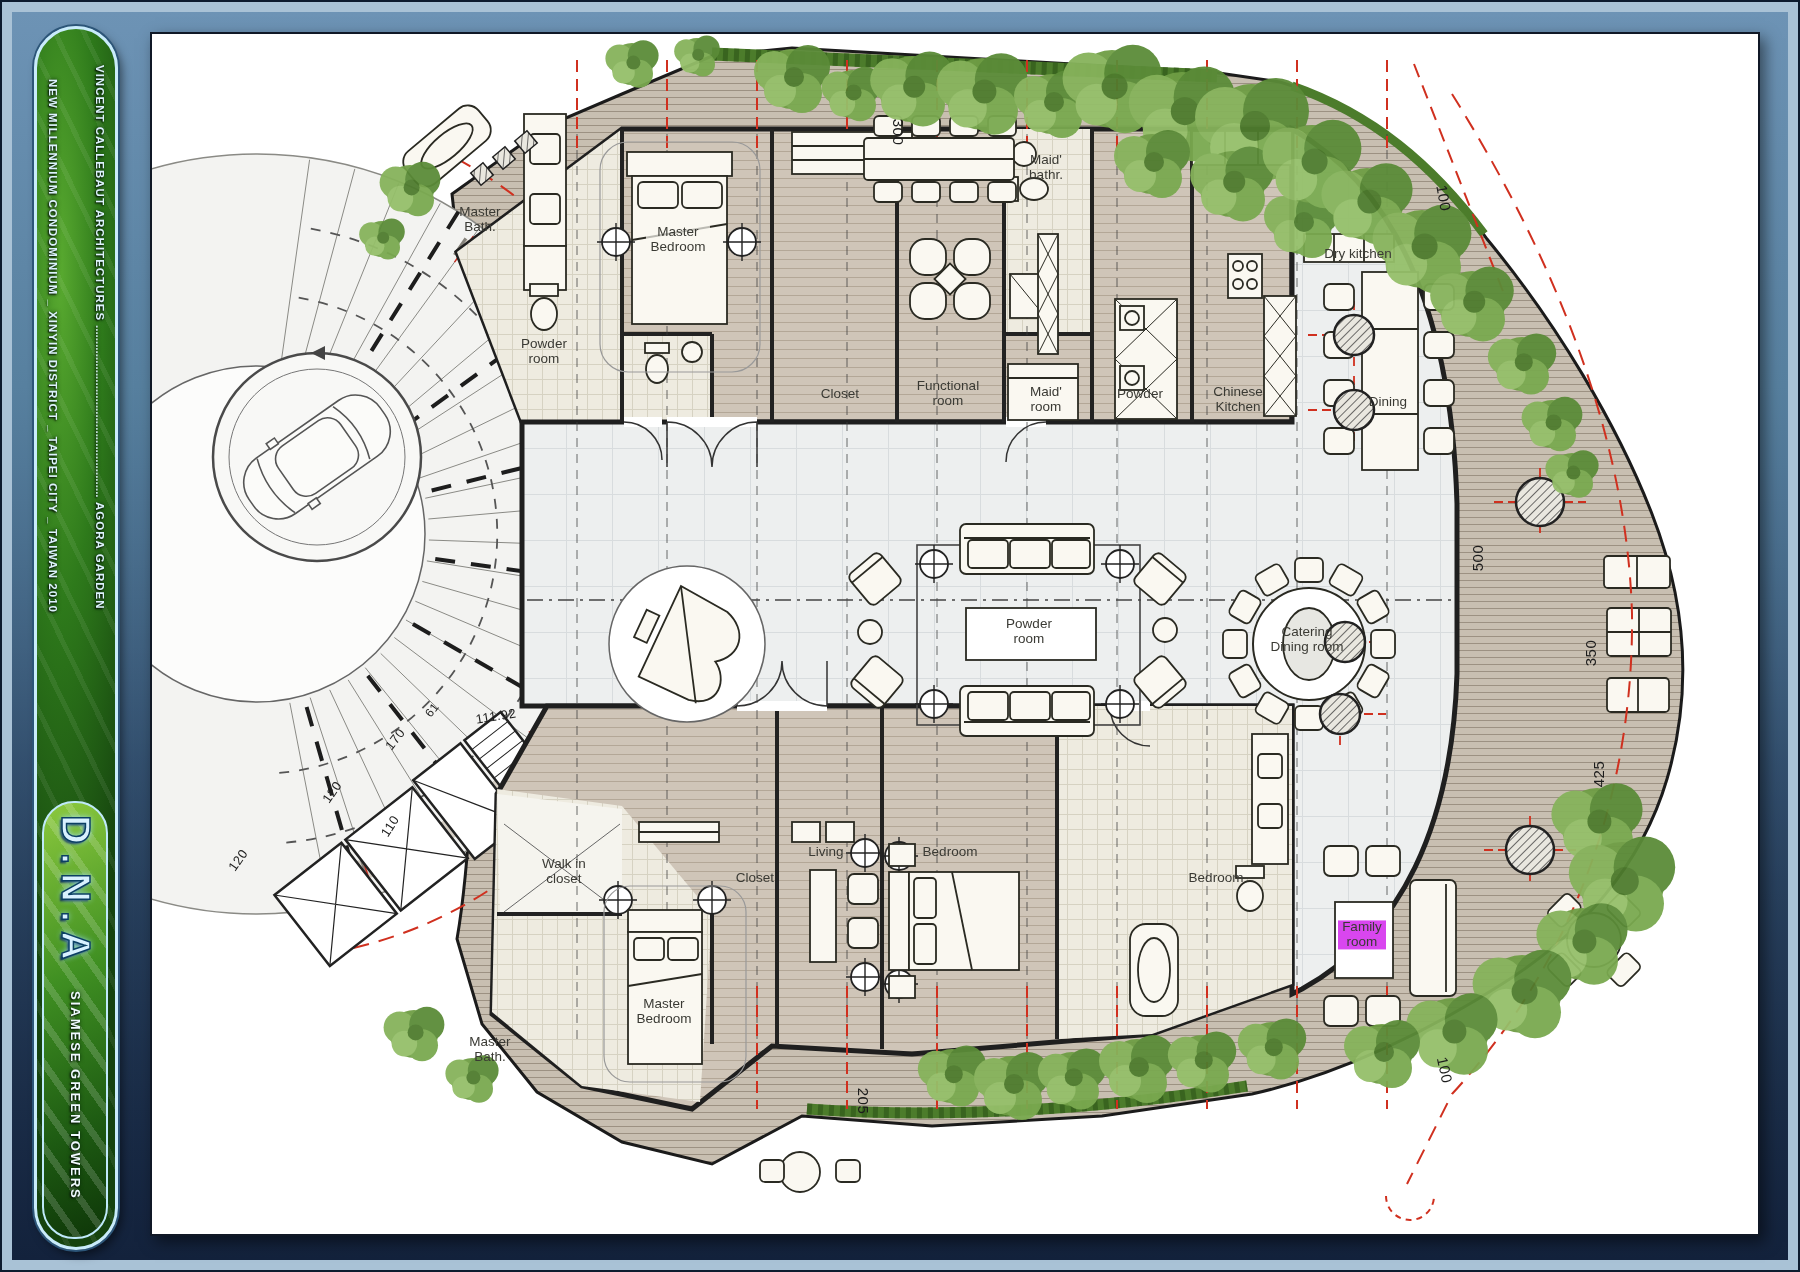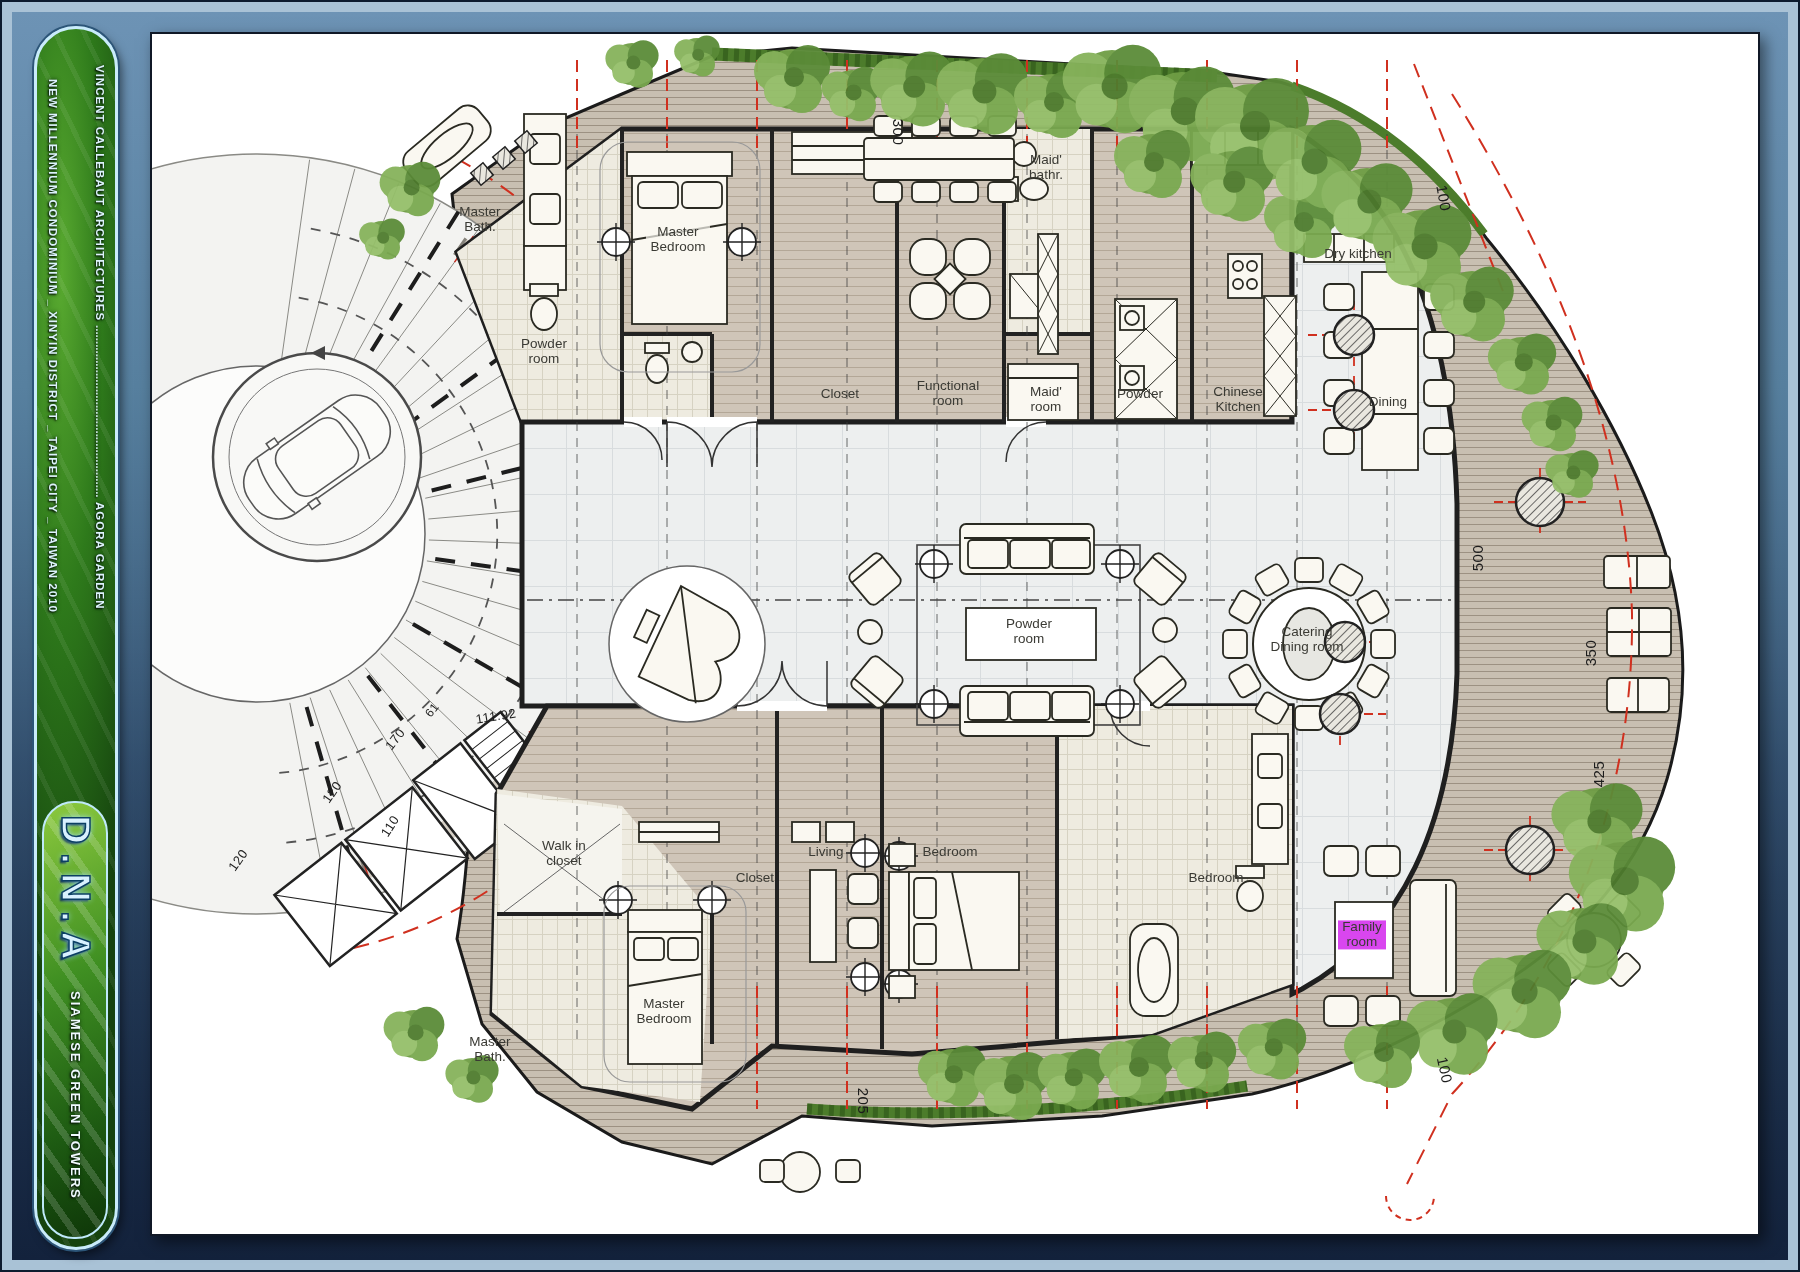--- a/index.html
+++ b/index.html
@@ -642,21 +642,21 @@
     <div class="lbl" style="left:690px;top:362px;width:60px">Closet</div>
     <div class="lbl" style="left:798px;top:362px;width:72px">Functional room</div>
     <div class="lbl" style="left:896px;top:136px;width:44px">Maid' bathr.</div>
     <div class="lbl" style="left:896px;top:368px;width:44px">Maid' room</div>
     <div class="lbl" style="left:990px;top:362px;width:60px">Powder</div>
     <div class="lbl" style="left:1088px;top:368px;width:58px">Chinese Kitchen</div>
     <div class="lbl" style="left:1208px;top:222px;width:90px">Dry kitchen</div>
     <div class="lbl" style="left:1238px;top:370px;width:60px">Dining</div>
     <div class="lbl" style="left:879px;top:600px;width:46px">Powder room</div>
     <div class="lbl" style="left:1157px;top:608px;width:88px">Catering Dining room</div>
-    <div class="lbl" style="left:414px;top:822px;width:54px">Walk in closet</div>
+    <div class="lbl" style="left:414px;top:840px;width:54px">Walk in closet</div>
     <div class="lbl" style="left:605px;top:846px;width:60px">Closet</div>
     <div class="lbl" style="left:676px;top:820px;width:50px">Living</div>
     <div class="lbl" style="left:800px;top:820px;width:70px">Bedroom</div>
     <div class="lbl" style="left:1066px;top:846px;width:72px">Bedroom</div>
     <div class="lbl" style="left:1212px;top:903px;width:48px;background:#d946ef">Family room</div>
     <div class="lbl" style="left:514px;top:980px;width:64px;background:rgba(250,248,241,.7)">Master Bedroom</div>
     <div class="lbl" style="left:340px;top:1018px;width:54px">Master Bath.</div>
 
     <div class="dim" style="left:748px;top:100px;transform:translate(-50%,-50%) rotate(90deg)">300</div>
     <div class="dim" style="left:1294px;top:166px;transform:translate(-50%,-50%) rotate(80deg)">100</div>

